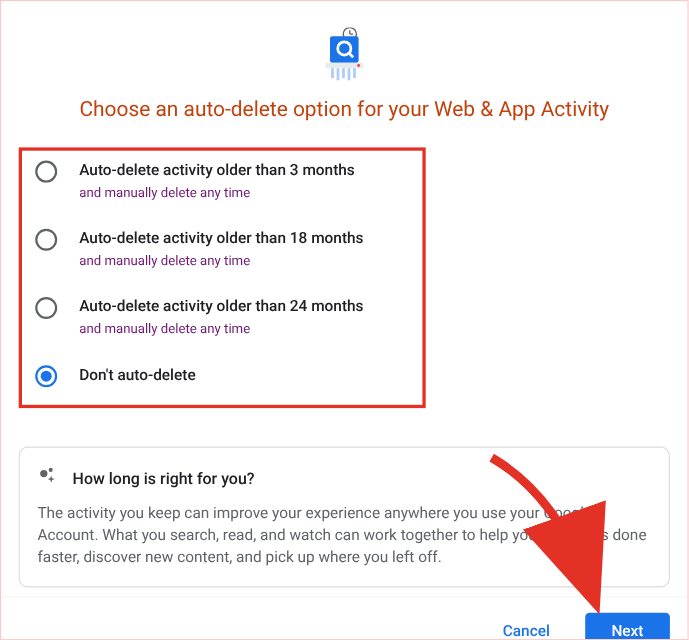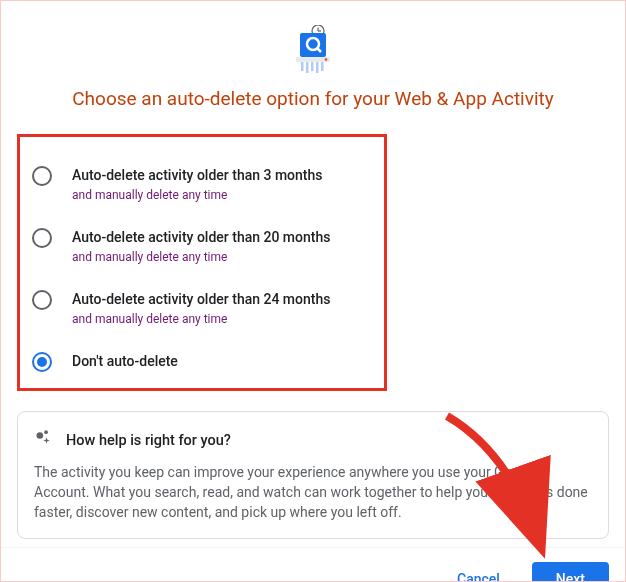--- a/index.html
+++ b/index.html
@@ -26,22 +26,22 @@
     .title {
       text-align: center;
       font-size: 19px;
       color: #c2410c;
       font-weight: 400;
       margin-bottom: 24px;
       padding: 0 20px;
     }
     .options-box {
       border: 3px solid #e43125;
-      padding: 28px 12px 12px 12px;
-      margin-bottom: 20px;
+      padding: 8px 12px 12px 12px;
+      margin-bottom: 35px;
       width: 370px;
     }
     .option {
       display: flex;
       align-items: flex-start;
       margin-bottom: 22px;
       cursor: pointer;
     }
     .option:last-child {
       margin-bottom: 4px;
@@ -164,21 +164,21 @@
     <div class="option">
       <div class="radio"></div>
       <div>
         <div class="option-label">Auto-delete activity older than 3 months</div>
         <div class="option-sub">and manually delete any time</div>
       </div>
     </div>
     <div class="option">
       <div class="radio"></div>
       <div>
-        <div class="option-label">Auto-delete activity older than 20 months</div>
+        <div class="option-label">Auto-delete activity older than 18 months</div>
         <div class="option-sub">and manually delete any time</div>
       </div>
     </div>
     <div class="option">
       <div class="radio"></div>
       <div>
         <div class="option-label">Auto-delete activity older than 24 months</div>
         <div class="option-sub">and manually delete any time</div>
       </div>
     </div>
@@ -192,21 +192,21 @@
 
   <div class="info-card">
     <div class="info-header">
       <span class="sparkle-icon">
         <svg width="20" height="20" viewBox="0 0 24 24" fill="#5f6368">
           <circle cx="7" cy="9" r="4"></circle>
           <circle cx="14.5" cy="5" r="2.2"></circle>
           <path d="M15 11 L16 14 L19 15 L16 16 L15 19 L14 16 L11 15 L14 14 Z"></path>
         </svg>
       </span>
-      <div class="info-title">How help is right for you?</div>
+      <div class="info-title">How long is right for you?</div>
     </div>
     <div class="info-text">The activity you keep can improve your experience anywhere you use your Google Account. What you search, read, and watch can work together to help you get things done faster, discover new content, and pick up where you left off.</div>
   </div>
 </div>
 
 <div class="footer">
   <button class="btn btn-cancel">Cancel</button>
   <button class="btn btn-next">Next</button>
 </div>
 

